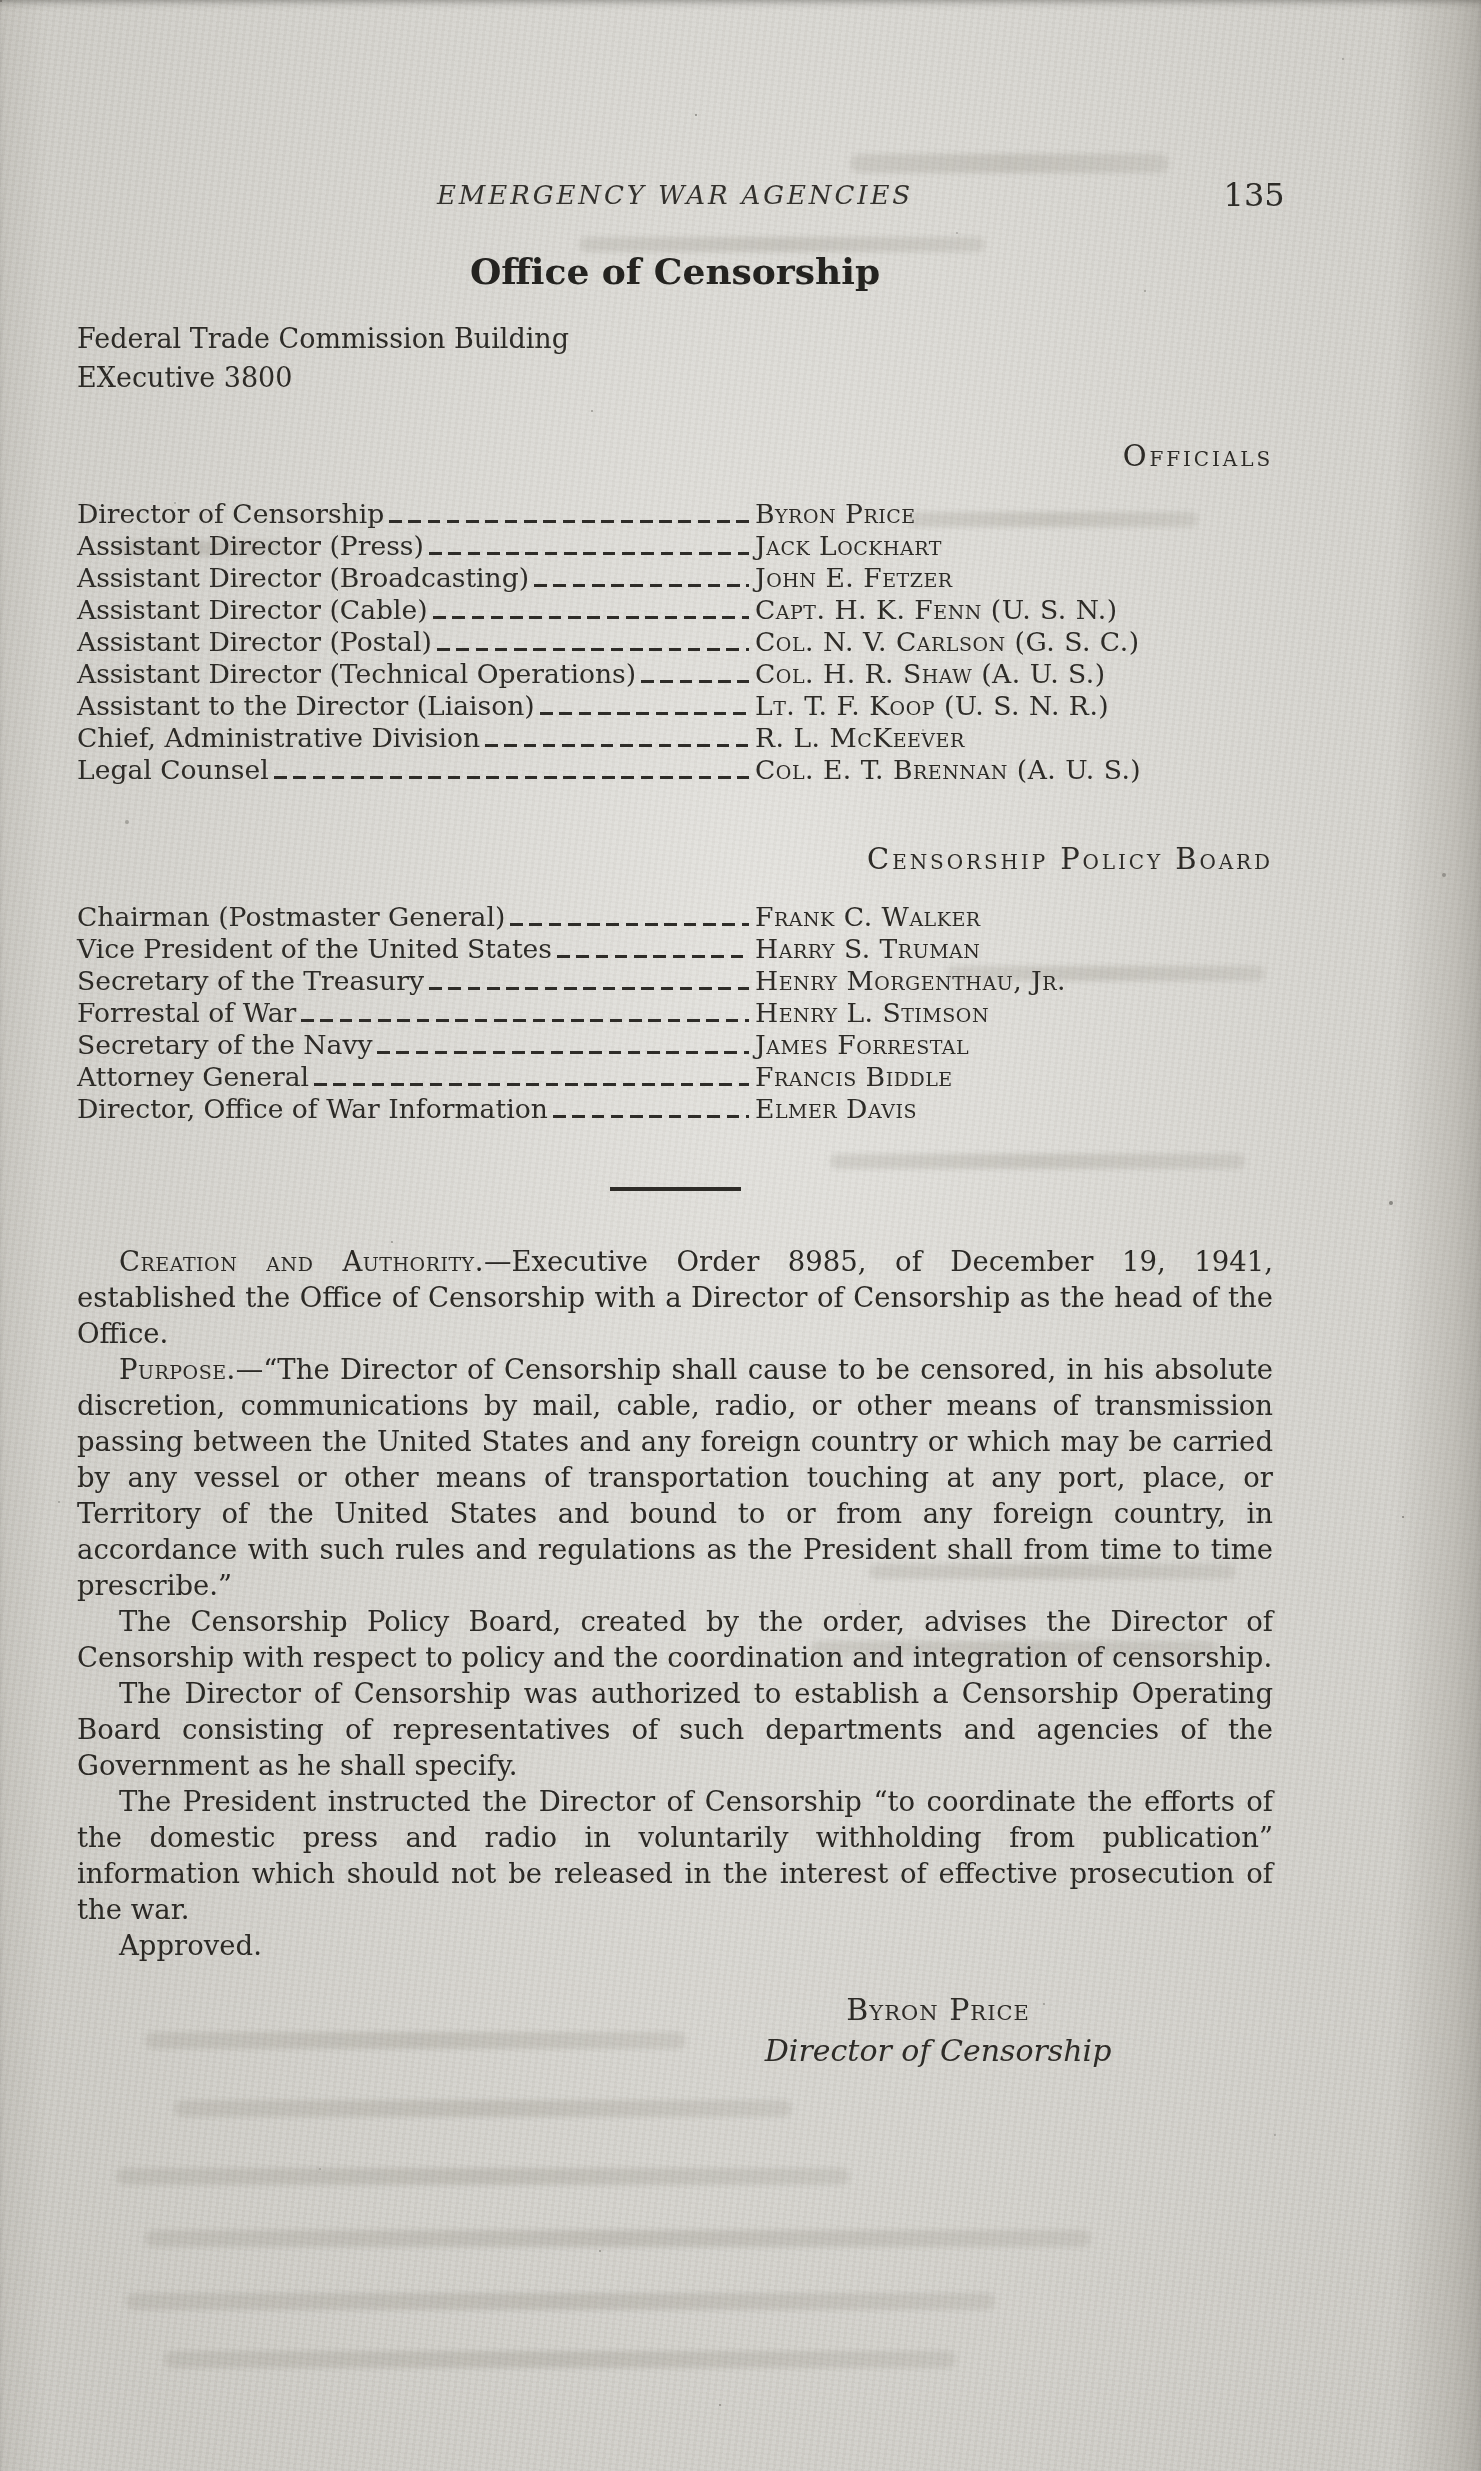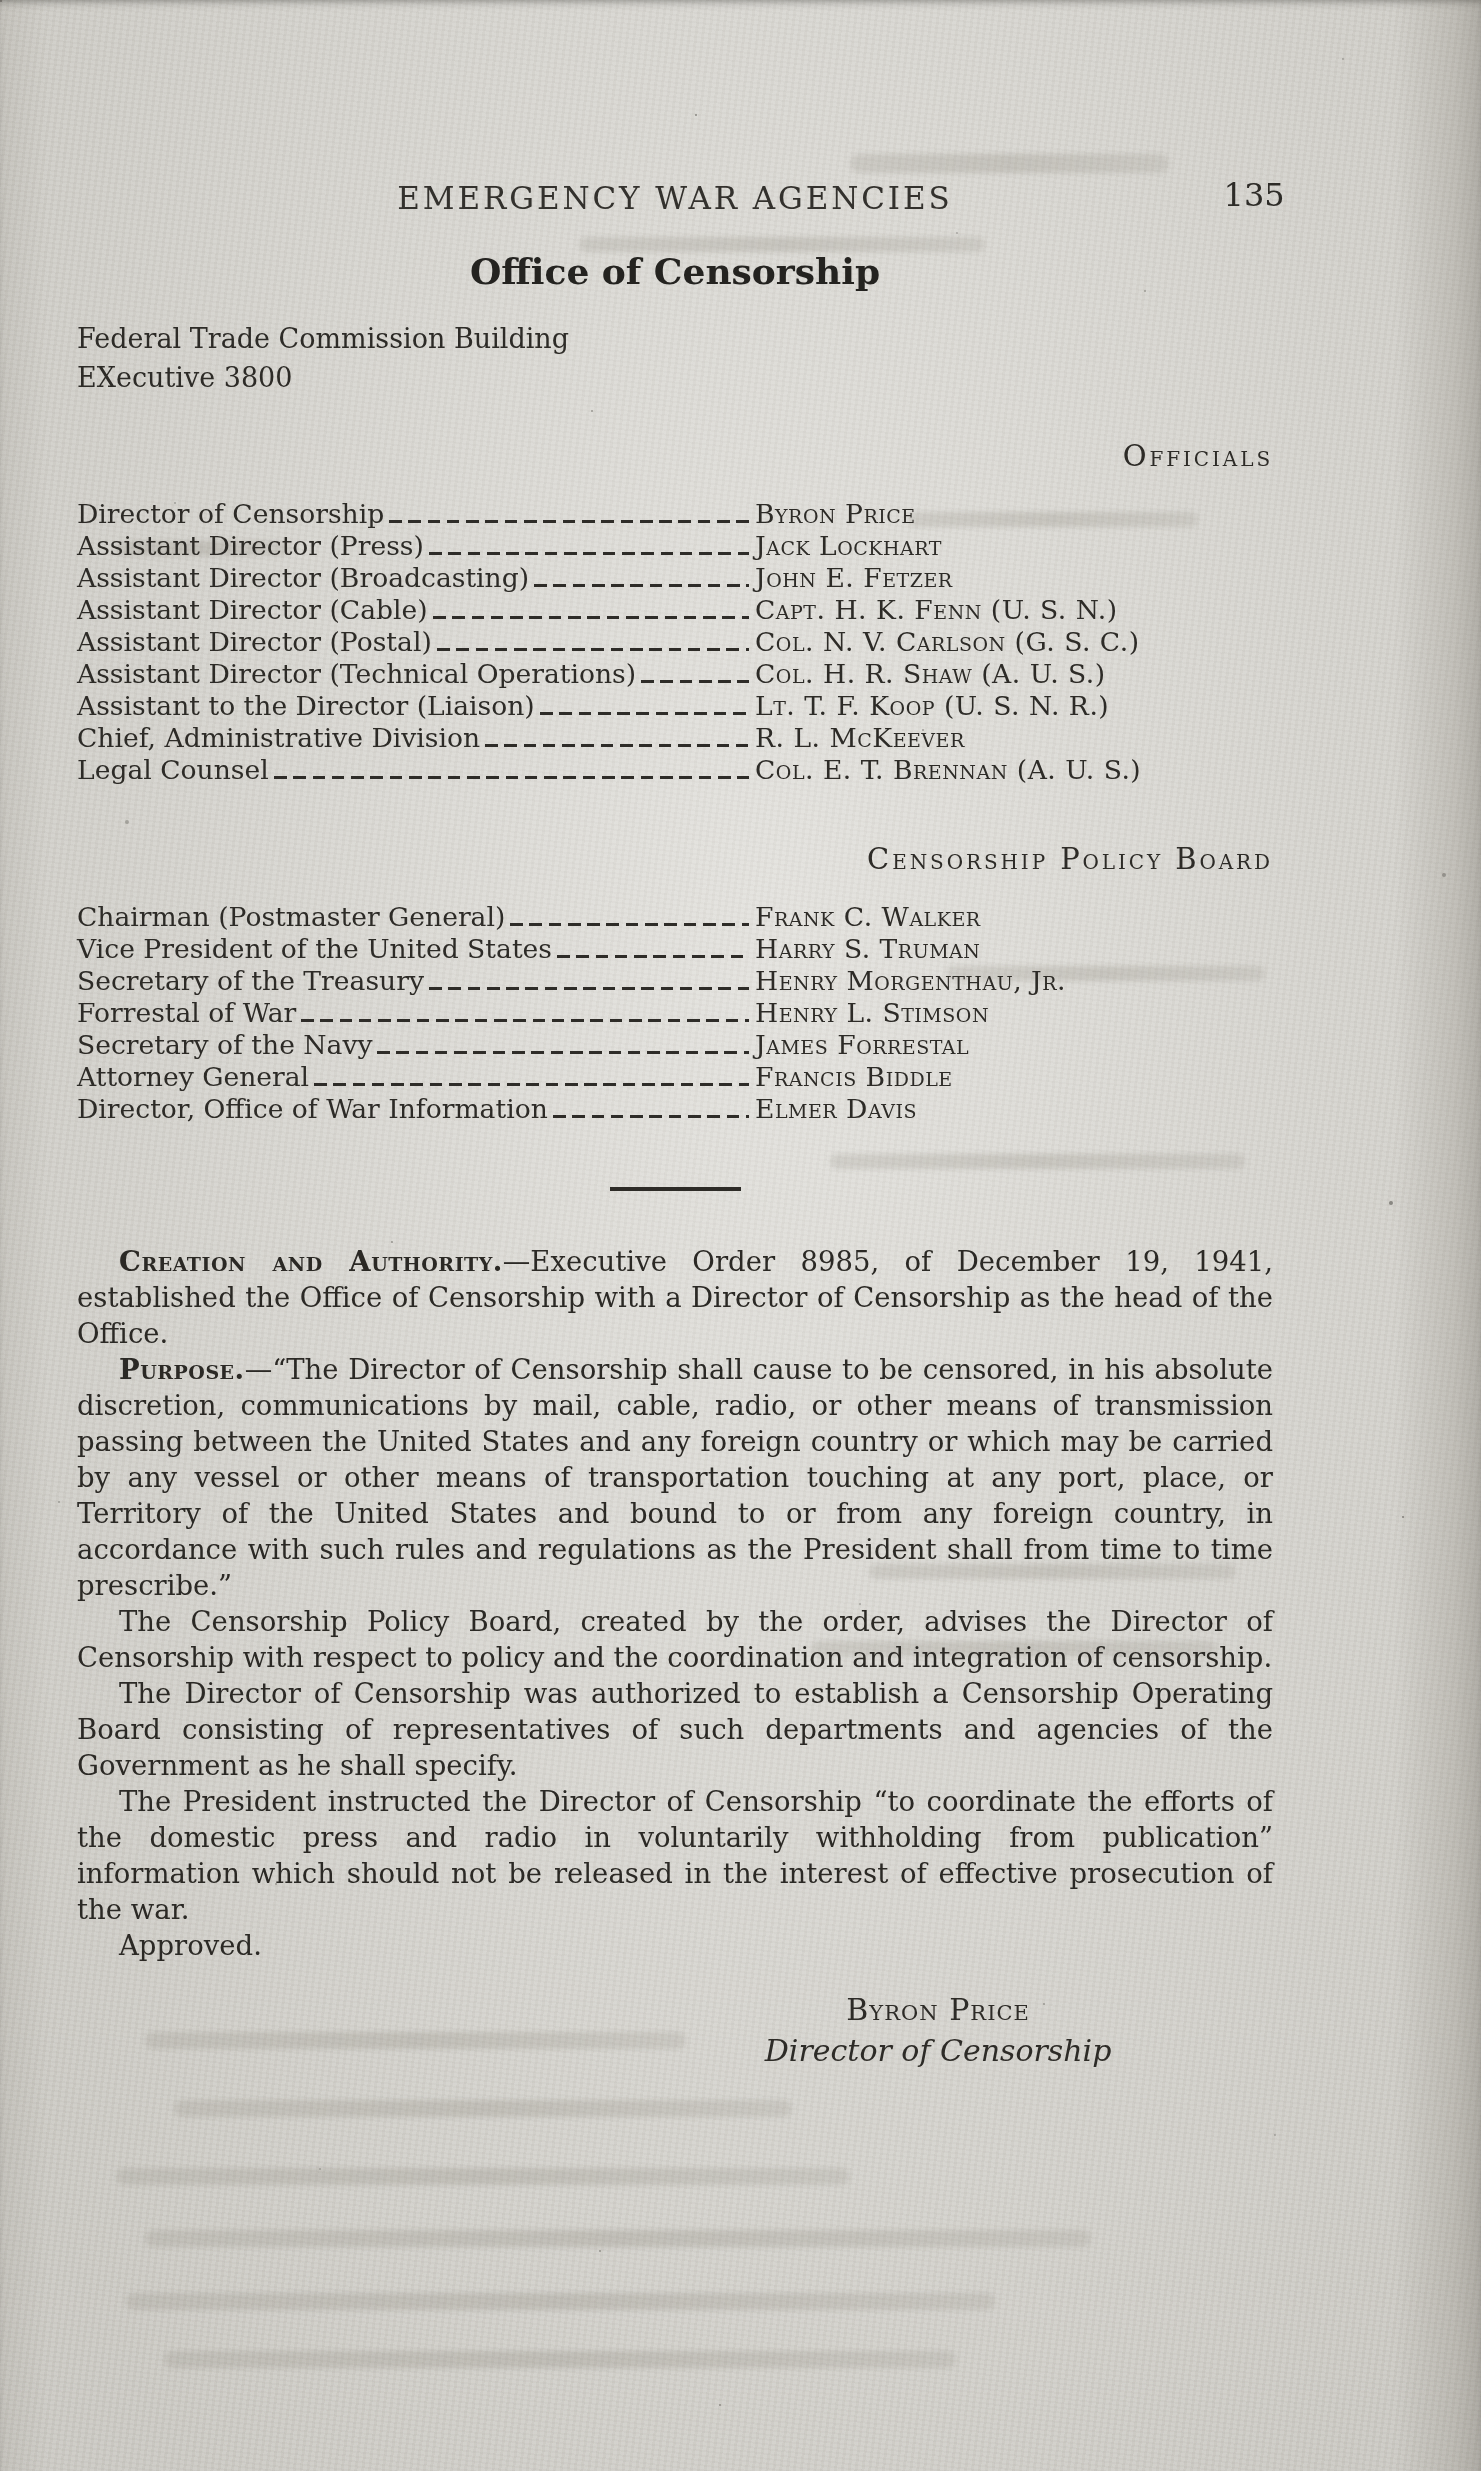--- a/index.html
+++ b/index.html
@@ -28,22 +28,23 @@
     pointer-events:none;
   }
   .content{
     position:relative;
     padding:180px 208px 0 77px;
     z-index:3;
   }
   
   .running-head{position:relative;height:39px;}
   .running-title{
-    text-align:center;font-size:31px;letter-spacing:2.9px;
+    text-align:center;font-size:26px;letter-spacing:2.9px;
     color:#33312d;
+    font-style:italic;
   }
   .page-number{
     position:absolute;right:-11.6px;top:-3.9px;font-size:32px;color:#2d2b27;
   }
   
   .doc-title{
     text-align:center;font-size:36px;font-weight:bold;
     margin-top:31px;color:#242320;
   }
   .address{
@@ -64,21 +65,21 @@
   }
   .row-name{font-variant:small-caps;letter-spacing:0.5px;white-space:nowrap;}
   
   .divider{
     width:131px;height:3.9px;background:#2d2b27;border:none;
     margin:62px auto 0 auto;
   }
   
   .body-copy{margin-top:52px;font-size:27.5px;line-height:36px;text-align:justify;color:#2b2925;}
   .body-copy p{margin:0;text-indent:42px;}
-  .lead-in{font-variant:small-caps;letter-spacing:0.5px;font-weight:bold;}
+  .lead-in{font-variant:small-caps;letter-spacing:0.5px;}
   .approved{margin-top:1.9px;}
   
   .signature{
     margin-left:52%;width:40%;text-align:center;margin-top:29px;
   }
   .sig-name{font-variant:small-caps;font-size:30px;letter-spacing:1px;}
   .sig-title{font-style:italic;font-size:30px;margin-top:5.8px;}
   
   .ghost{
     position:absolute;height:19.3px;border-radius:9.7px;

